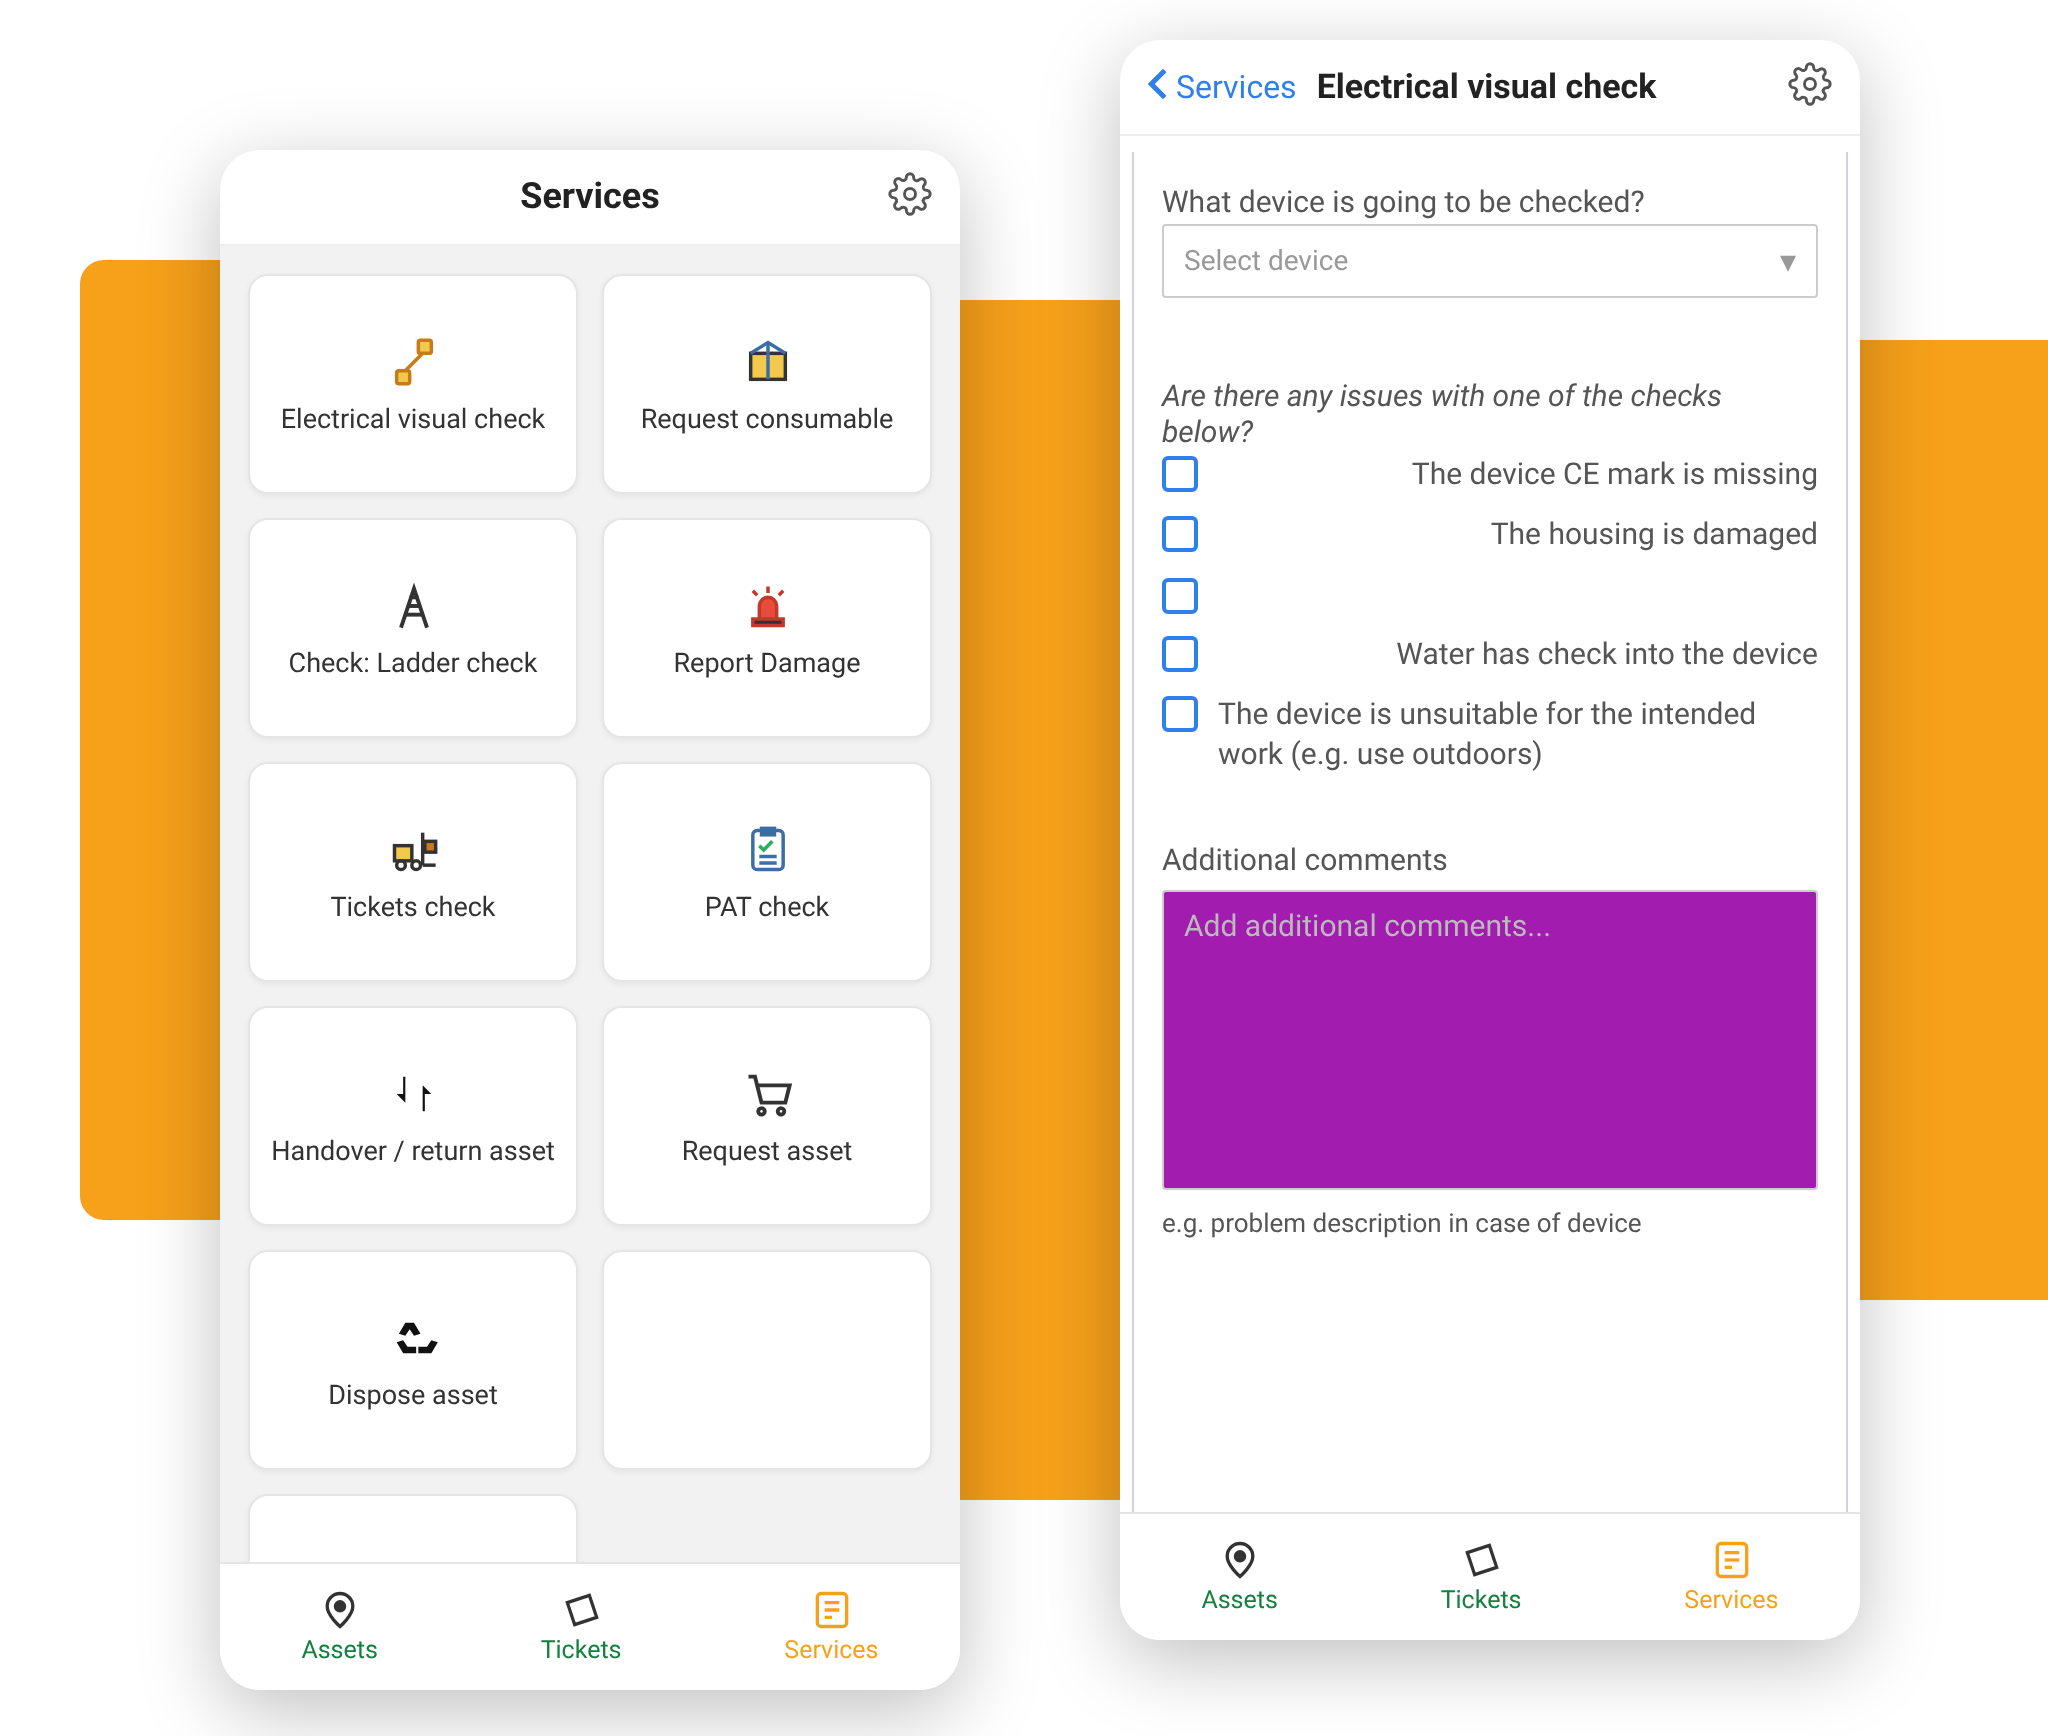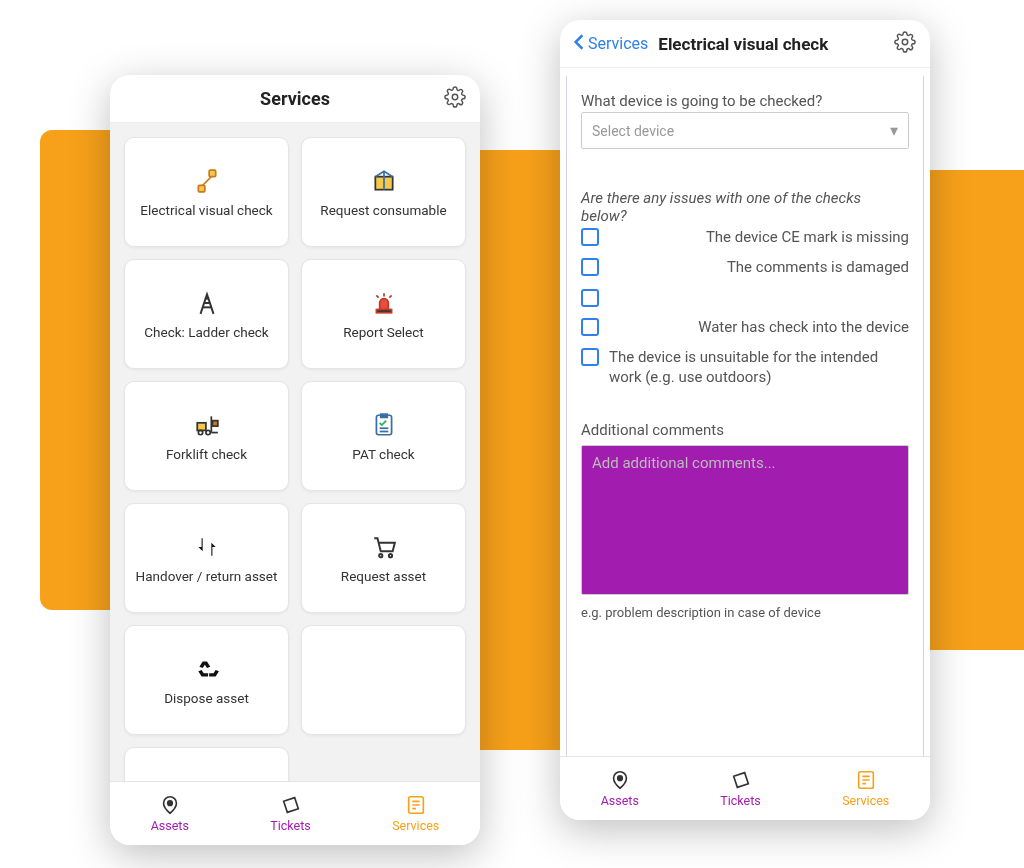--- a/index.html
+++ b/index.html
@@ -130,21 +130,21 @@
   .bottom-nav {
     height: 64px;
     border-top: 1px solid #e5e5e5;
     display: flex;
     justify-content: space-around;
     align-items: center;
     background: #fff;
   }
   .nav-item { display: flex; flex-direction: column; align-items: center; gap: 2px; cursor: pointer; }
   .nav-item .nav-icon { width: 22px; height: 22px; display:flex; align-items:center; justify-content:center; }
-  .nav-item .nav-label { font-size: 12.5px; color: #a21caf; }
+  .nav-item .nav-label { font-size: 12.5px; color: #15803d; }
   .nav-item.active .nav-label { color: #f7a11a; }
   .nav-item.active svg { stroke: #f7a11a; fill: none; }
 
   .gear-svg { width: 22px; height: 22px; }
 </style>
 </head>
 <body>
 
 <div class="orange-bg orange-left"></div>
 <div class="orange-bg orange-mid"></div>
@@ -196,34 +196,34 @@
         <div class="tile">
           <span class="icon">
             <svg width="26" height="26" viewBox="0 0 24 24" fill="none" stroke="#c0392b" stroke-width="1.6">
               <path d="M8 18v-6a4 4 0 0 1 8 0v6" fill="#e74c3c"></path>
               <rect x="5" y="18" width="14" height="3" fill="#333"></rect>
               <line x1="12" y1="3" x2="12" y2="6"></line>
               <line x1="5" y1="5" x2="7" y2="7"></line>
               <line x1="19" y1="5" x2="17" y2="7"></line>
             </svg>
           </span>
-          <span class="label">Report Select</span>
+          <span class="label">Report Damage</span>
         </div>
         <div class="tile">
           <span class="icon">
             <svg width="26" height="26" viewBox="0 0 24 24" fill="none" stroke="#333" stroke-width="1.6">
               <rect x="3" y="10" width="8" height="7" fill="#f2c94c"></rect>
               <circle cx="6" cy="19" r="2"></circle>
               <circle cx="13" cy="19" r="2"></circle>
               <line x1="16" y1="4" x2="16" y2="19"></line>
               <line x1="16" y1="19" x2="22" y2="19"></line>
               <rect x="17" y="8" width="5" height="5" fill="#c97a1a"></rect>
             </svg>
           </span>
-          <span class="label">Forklift check</span>
+          <span class="label">Tickets check</span>
         </div>
         <div class="tile">
           <span class="icon">
             <svg width="26" height="26" viewBox="0 0 24 24" fill="none" stroke="#3a6ea5" stroke-width="1.6">
               <rect x="5" y="3" width="14" height="18" rx="2" fill="#fff"></rect>
               <rect x="9" y="2" width="6" height="3" fill="#3a6ea5"></rect>
               <path d="M8 10l2 2 4-4" stroke="#27ae60"></path>
               <line x1="8" y1="15" x2="16" y2="15"></line>
               <line x1="8" y1="18" x2="16" y2="18"></line>
             </svg>
@@ -320,21 +320,21 @@
     </div>
 
     <div class="q-label" style="font-style:italic;">Are there any issues with one of the checks below?</div>
     <div id="checks">
         <div class="check-row">
           <span class="check-box"></span>
           <span class="check-label">The device CE mark is missing</span>
         </div>
         <div class="check-row">
           <span class="check-box"></span>
-          <span class="check-label">The comments is damaged</span>
+          <span class="check-label">The housing is damaged</span>
         </div>
         <div class="check-row">
           <span class="check-box"></span>
         </div>
         <div class="check-row">
           <span class="check-box"></span>
           <span class="check-label">Water has check into the device</span>
         </div>
         <div class="check-row">
           <span class="check-box"></span>

